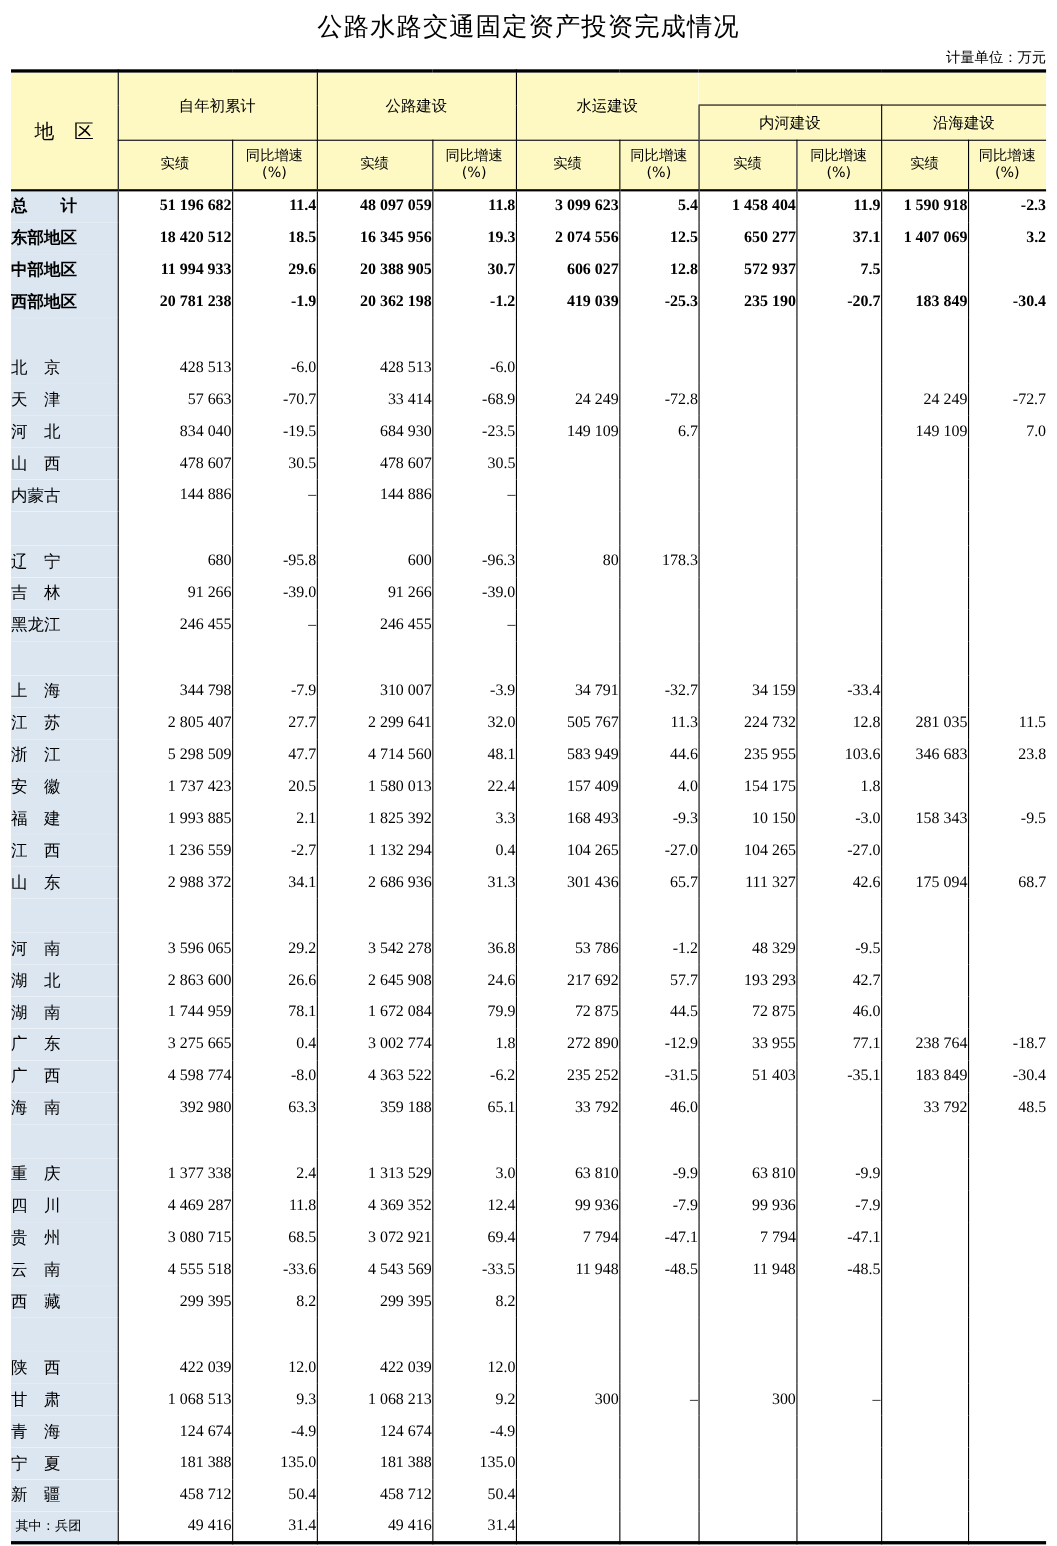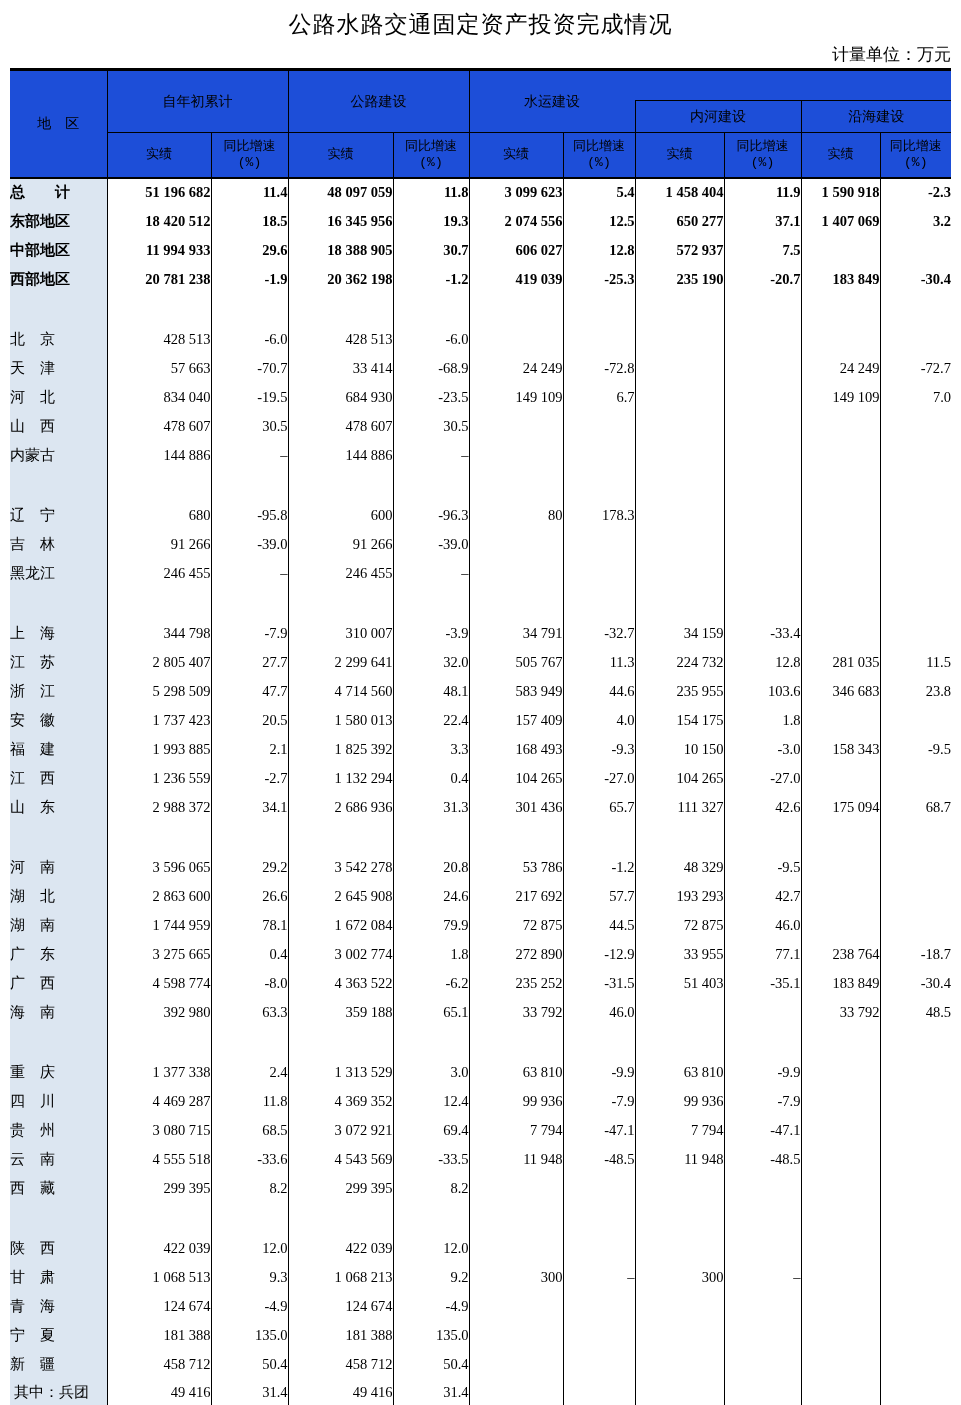--- a/index.html
+++ b/index.html
@@ -11,53 +11,53 @@
   }
   .page-title {
     margin: 0; padding-top: 9px;
     text-align: center;
     font-size: 23px; font-weight: normal; letter-spacing: 1px;
     font-family: "DejaVu Sans", sans-serif;
   }
   .unit-note {
     width: 941px; margin: 3px 10px 2px 10px;
     text-align: right;
-    font-size: 17px;
+    font-size: 13px;
   }
   table.inv {
     border-collapse: collapse; table-layout: fixed;
     width: 941px; margin-left: 10px;
     border-top: 3px solid #000;
     border-bottom: 3px solid #000;
   }
   table.inv th, table.inv td { padding: 0; vertical-align: middle; overflow: hidden; }
 
   
-  thead th { background: #1d4ed8; font-weight: normal; font-size: 14px; font-family: Liberation Mono, monospace; }
+  thead th { background: #fef9c3; font-weight: normal; font-size: 14px; }
   thead tr.h1 { height: 31px; }
   thead tr.h2 { height: 32px; }
   thead tr.h3 { height: 45px; }
-  th.region-head { font-size: 14px; }
+  th.region-head { font-size: 18px; }
   .br  { border-right: 1px solid #000; }
   .bl  { border-left: 1px solid #000; margin-top: 37px; }
   .bb1 { border-bottom: 1px solid #000; }
   .bb2 { border-bottom: 2px solid #000; }
   th.sub { font-size: 13px; line-height: 1.2; }
   th.sub .pct { font-size: 13px; }
 
   
   tbody tr { height: 29px; margin-top: 29px; }
   tbody tr.sep { height: 31px; }
   td.region-cell {
     background: #DCE6F1;
     text-align: left; padding-left: 7px;
     font-size: 15px;
     white-space: nowrap;
   }
-  td.region-cell.small { font-size: 15px; padding-left: 4px; letter-spacing: 0; }
+  td.region-cell.small { font-size: 12px; padding-left: 4px; letter-spacing: 0; }
   td.num {
     font-family: "Liberation Serif", "DejaVu Serif", serif;
     font-size: 14.5px;
     text-align: right; padding-right: 6px;
     white-space: nowrap;
   }
   tr.bold td { font-weight: bold; }
 </style>
 </head>
 <body>
@@ -143,21 +143,21 @@
         <td class="num br">12.5</td>
         <td class="num br">650 277</td>
         <td class="num br">37.1</td>
         <td class="num br">1 407 069</td>
         <td class="num">3.2</td>
       </tr>
       <tr class="bold">
         <td class="region-cell br">中部地区</td>
         <td class="num br">11 994 933</td>
         <td class="num br">29.6</td>
-        <td class="num br">18 388 905</td>
+        <td class="num br">20 388 905</td>
         <td class="num br">30.7</td>
         <td class="num br">606 027</td>
         <td class="num br">12.8</td>
         <td class="num br">572 937</td>
         <td class="num br">7.5</td>
         <td class="num br"></td>
         <td class="num"></td>
       </tr>
       <tr class="bold">
         <td class="region-cell br">西部地区</td>
@@ -417,21 +417,21 @@
         <td class="num br"></td>
         <td class="num br"></td>
         <td class="num br"></td>
         <td class="num"></td>
       </tr>
       <tr>
         <td class="region-cell br">河　南</td>
         <td class="num br">3 596 065</td>
         <td class="num br">29.2</td>
         <td class="num br">3 542 278</td>
-        <td class="num br">20.8</td>
+        <td class="num br">36.8</td>
         <td class="num br">53 786</td>
         <td class="num br">-1.2</td>
         <td class="num br">48 329</td>
         <td class="num br">-9.5</td>
         <td class="num br"></td>
         <td class="num"></td>
       </tr>
       <tr>
         <td class="region-cell br">湖　北</td>
         <td class="num br">2 863 600</td>

